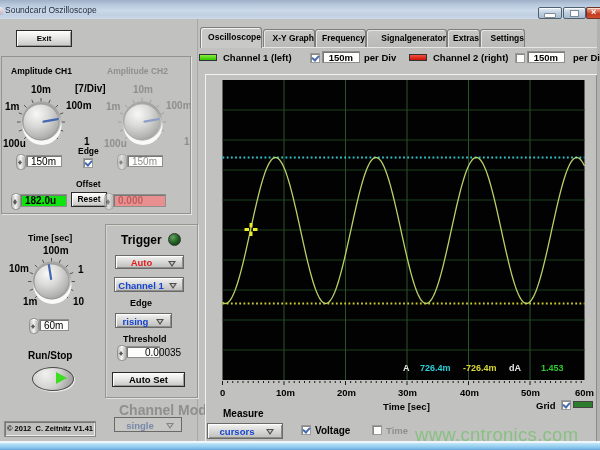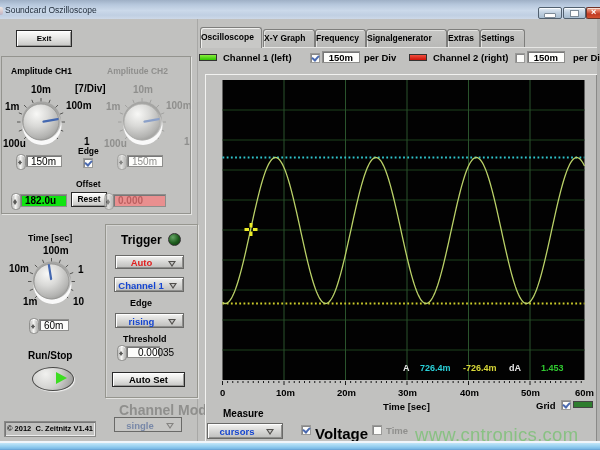--- a/index.html
+++ b/index.html
@@ -25,21 +25,21 @@
  box-shadow:inset 1px 1px 0 #fff,inset -1px -1px 0 #8e8e8c;
  font:bold 9.5px "Liberation Sans",sans-serif;text-align:center}
 .dtri{position:absolute;width:9px;height:7px}
 .dtri:before{content:"";position:absolute;left:0;top:0;border-left:4.5px solid transparent;border-right:4.5px solid transparent;border-top:6.5px solid #514f4c}
 .dtri:after{content:"";position:absolute;left:2px;top:1px;border-left:2.5px solid transparent;border-right:2.5px solid transparent;border-top:3.5px solid #c6c6c4}
 .cb{position:absolute;width:8px;height:8px;background:#fcfcfa;border:1px solid #9a9a98;box-shadow:inset 1px 1px 0 #888}
 .cb.c:before{content:"";position:absolute;left:1px;top:1px;width:5px;height:3px;border-left:2px solid #4a6ab0;border-bottom:2px solid #4a6ab0;transform:rotate(-48deg)}
 .tab{position:absolute;top:29px;height:17px;border:1px solid #7e7e7c;border-bottom:none;
  border-radius:3px 3px 0 0;background:linear-gradient(180deg,#c6c6c4,#b9b9b7);
  box-shadow:inset 1px 1px 0 #e4e4e2;
- font:bold 8.5px "Liberation Sans",sans-serif;text-align:left;line-height:17px}
+ font:bold 8.5px "Liberation Sans",sans-serif;text-align:right;line-height:17px}
 </style>
 </head>
 <body>
 
 <div class="ab" style="left:0;top:0;width:600px;height:19px;
  background:linear-gradient(180deg,#9fb0c6 0%,#b7c8dd 25%,#cbd9ea 55%,#c0cfe2 80%,#cdd9e8 100%)"></div>
 <div class="ab" style="left:0;top:7px;width:3px;height:8px;background:linear-gradient(180deg,#f6ece6,#d8c4c6 60%,#bcb0c4);border-radius:0 2px 2px 0;opacity:.85"></div>
 <div class="ab" style="left:5px;top:5px;font:8.5px 'Liberation Sans',sans-serif;color:#1c2836">Soundcard Oszilloscope</div>
 
 <div class="ab" style="left:538px;top:7px;width:22px;height:10px;border-radius:2px;border:1px solid #51606f;background:linear-gradient(180deg,#e6eef6,#c2d2e2 45%,#a7bccf);box-shadow:inset 0 1px 0 rgba(255,255,255,.8)">
@@ -110,24 +110,24 @@
 </div>
 
 <div class="ab" style="left:4px;top:421px;width:90px;height:14px;border:1px solid #8a8a88;box-shadow:inset 1px 1px 0 #777,inset -1px -1px 0 #eee;font:bold 7.5px 'Liberation Sans',sans-serif;text-align:center;line-height:14px">© 2012&nbsp; C. Zeitnitz V1.41</div>
 
 <div class="ab" style="left:105px;top:224px;width:91px;height:172px;border:1px solid #96968f;box-shadow:1px 1px 0 #e2e2e0,inset 1px 1px 0 #d4d4d2"></div>
 <div class="b9" style="position:absolute;left:121px;top:233px;font-size:12px">Trigger</div>
 <div class="ab" style="left:168px;top:233px;width:11px;height:11px;border-radius:50%;border:1px solid #333;background:radial-gradient(circle at 35% 30%,#64a464,#1d5c1d 55%,#0a320a)"></div>
 <div class="drop" style="left:115px;top:255px;width:69px;height:14px;line-height:14px;color:#e02020">Auto<span class="dtri" style="right:6px;top:5px"></span></div>
 <div class="drop" style="left:114px;top:277px;width:70px;height:15px;line-height:15px;color:#1545d0">Channel 1<span class="dtri" style="right:5px;top:5px"></span></div>
 <div class="b9" style="position:absolute;left:130px;top:298px;font-size:9px">Edge</div>
-<div class="drop" style="left:115px;top:313px;width:69px;height:15px;line-height:15px;color:#1545d0">rising<span class="dtri" style="right:6px;top:5px"></span></div>
+<div class="drop" style="left:115px;top:313px;width:57px;height:15px;line-height:15px;color:#1545d0">rising<span class="dtri" style="right:6px;top:5px"></span></div>
 <div class="b9" style="position:absolute;left:123px;top:334px;font-size:9px">Threshold</div>
 <div class="spinarr" style="left:117px;top:345px;height:14px"></div>
-<div class="spinbox" style="left:126px;top:346px;width:34px;height:12px;line-height:11px;padding-left:11px">0.00035</div>
+<div class="spinbox" style="left:126px;top:346px;width:34px;height:12px;line-height:11px;padding-left:18px">0.00035</div>
 <div class="btn" style="left:112px;top:372px;width:71px;height:13px;font:bold 9.5px 'Liberation Sans',sans-serif;line-height:13px">Auto Set</div>
 
 <div class="b9 gry" style="position:absolute;left:119px;top:402px;font-size:14px">Channel Mode</div>
 <div class="drop" style="left:114px;top:417px;width:68px;height:15px;line-height:15px;color:#7888a8;background:#c6c6c4;box-shadow:none">single<span class="dtri" style="right:6px;top:5px;opacity:.55"></span></div>
 
 <div class="tab" style="left:263px;width:50px">X-Y Graph</div>
 <div class="tab" style="left:315px;width:49px">Frequency</div>
 <div class="tab" style="left:366px;width:79px">Signalgenerator</div>
 <div class="tab" style="left:447px;width:31px">Extras</div>
 <div class="tab" style="left:480px;width:43px">Settings</div>
@@ -260,21 +260,21 @@
 <div class="b9" style="position:absolute;left:521px;top:387px">50m</div>
 <div class="b9" style="position:absolute;left:575px;top:387px">60m</div>
 <div class="b9" style="position:absolute;left:383px;top:401px;font-size:9.5px">Time [sec]</div>
 <div class="b9" style="position:absolute;left:536px;top:400px">Grid</div>
 <div class="cb c" style="left:561px;top:400px"></div>
 <div class="ab" style="left:573px;top:401px;width:18px;height:5px;background:#2e7d2e;border:1px solid #444"></div>
 
 <div class="b9" style="position:absolute;left:223px;top:408px;font-size:10px">Measure</div>
 <div class="drop" style="left:207px;top:423px;width:76px;height:16px;line-height:16px;color:#1545d0;padding-right:16px">cursors<span class="dtri" style="right:7px;top:5px"></span></div>
 <div class="cb c" style="left:301px;top:425px"></div>
-<div class="b9" style="position:absolute;left:315px;top:425px;font-size:15px">Voltage</div>
+<div class="b9" style="position:absolute;left:315px;top:425px;font-size:10px">Voltage</div>
 <div class="cb" style="left:372px;top:425px"></div>
 <div class="b9 gry" style="position:absolute;left:386px;top:425px;font-size:9.5px">Time</div>
 
 <div class="ab" style="left:0;top:441px;width:600px;height:1.5px;background:#f0f5f9"></div>
 <div class="ab" style="left:0;top:442.5px;width:600px;height:7.5px;background:linear-gradient(180deg,#c2e6f8,#96cff0 50%,#7cbbe6 80%,#649fd2)"></div>
 
 <div class="ab" style="left:415px;top:424px;font:18.5px 'Liberation Sans',sans-serif;color:rgba(122,192,116,.8);letter-spacing:.3px">www.cntronics.com</div>
 
 <svg width="58" height="58" style="position: absolute; left: 11.7px; top: 92.7px;">
     <defs>

